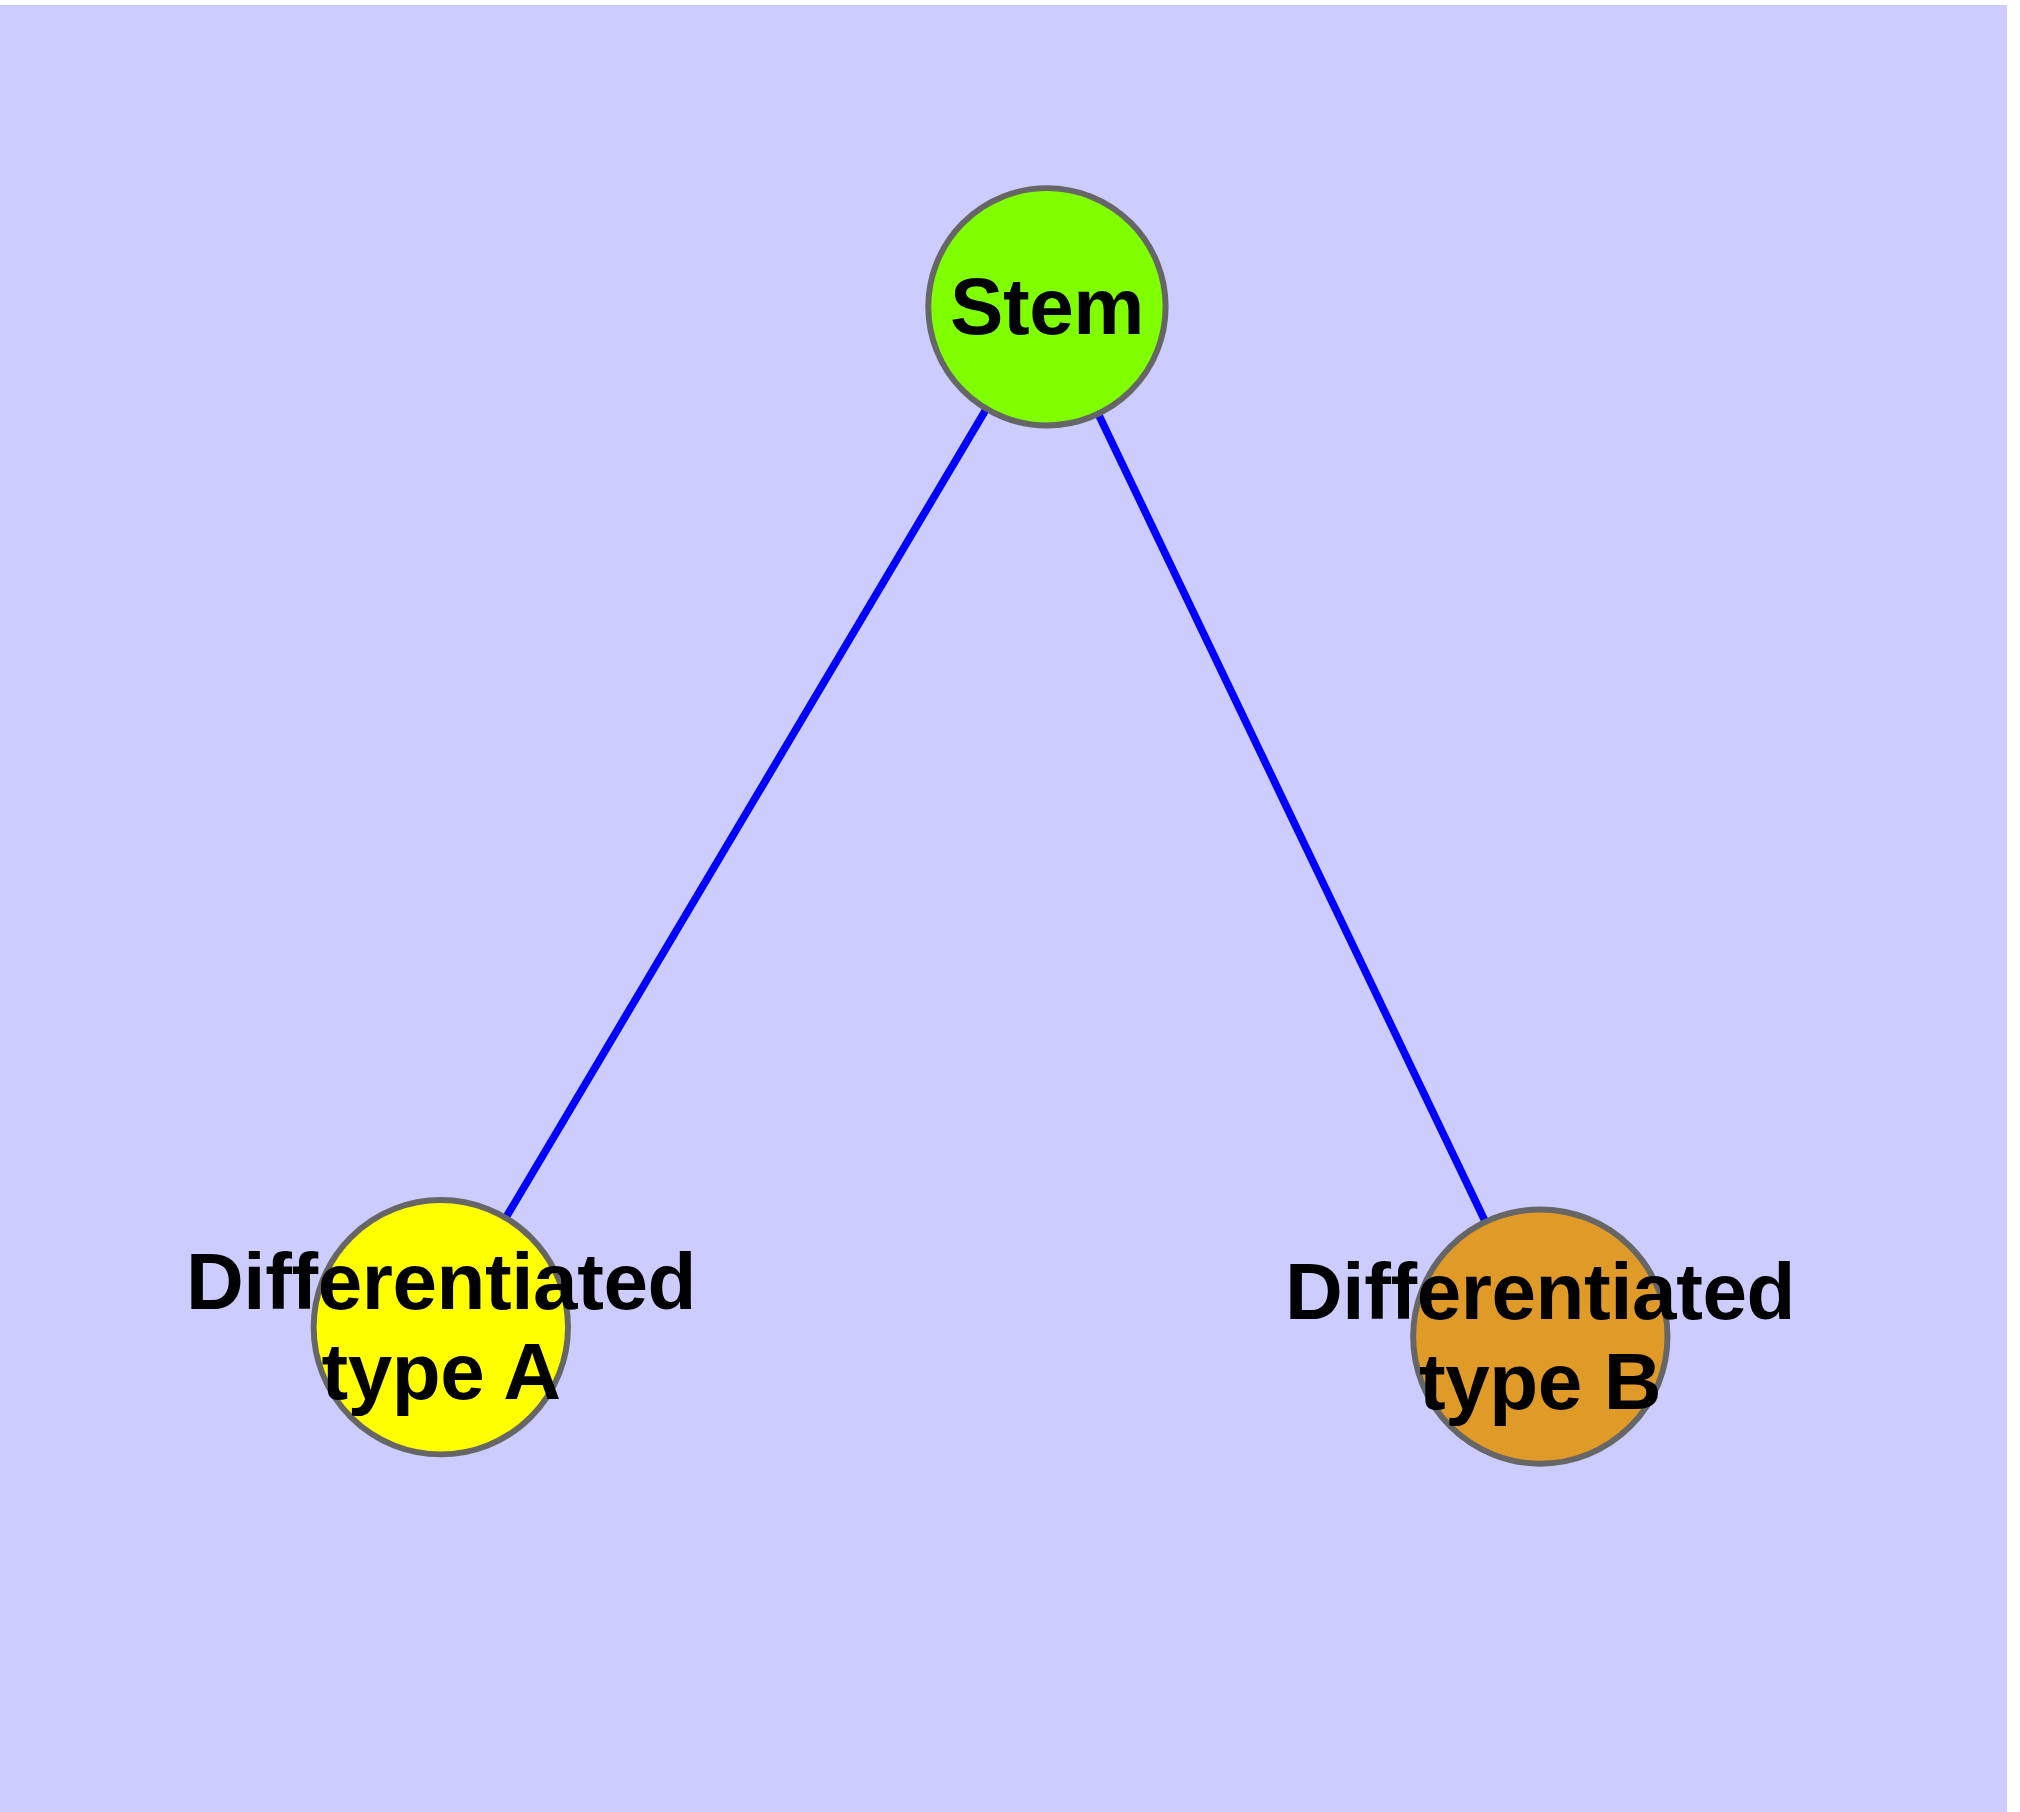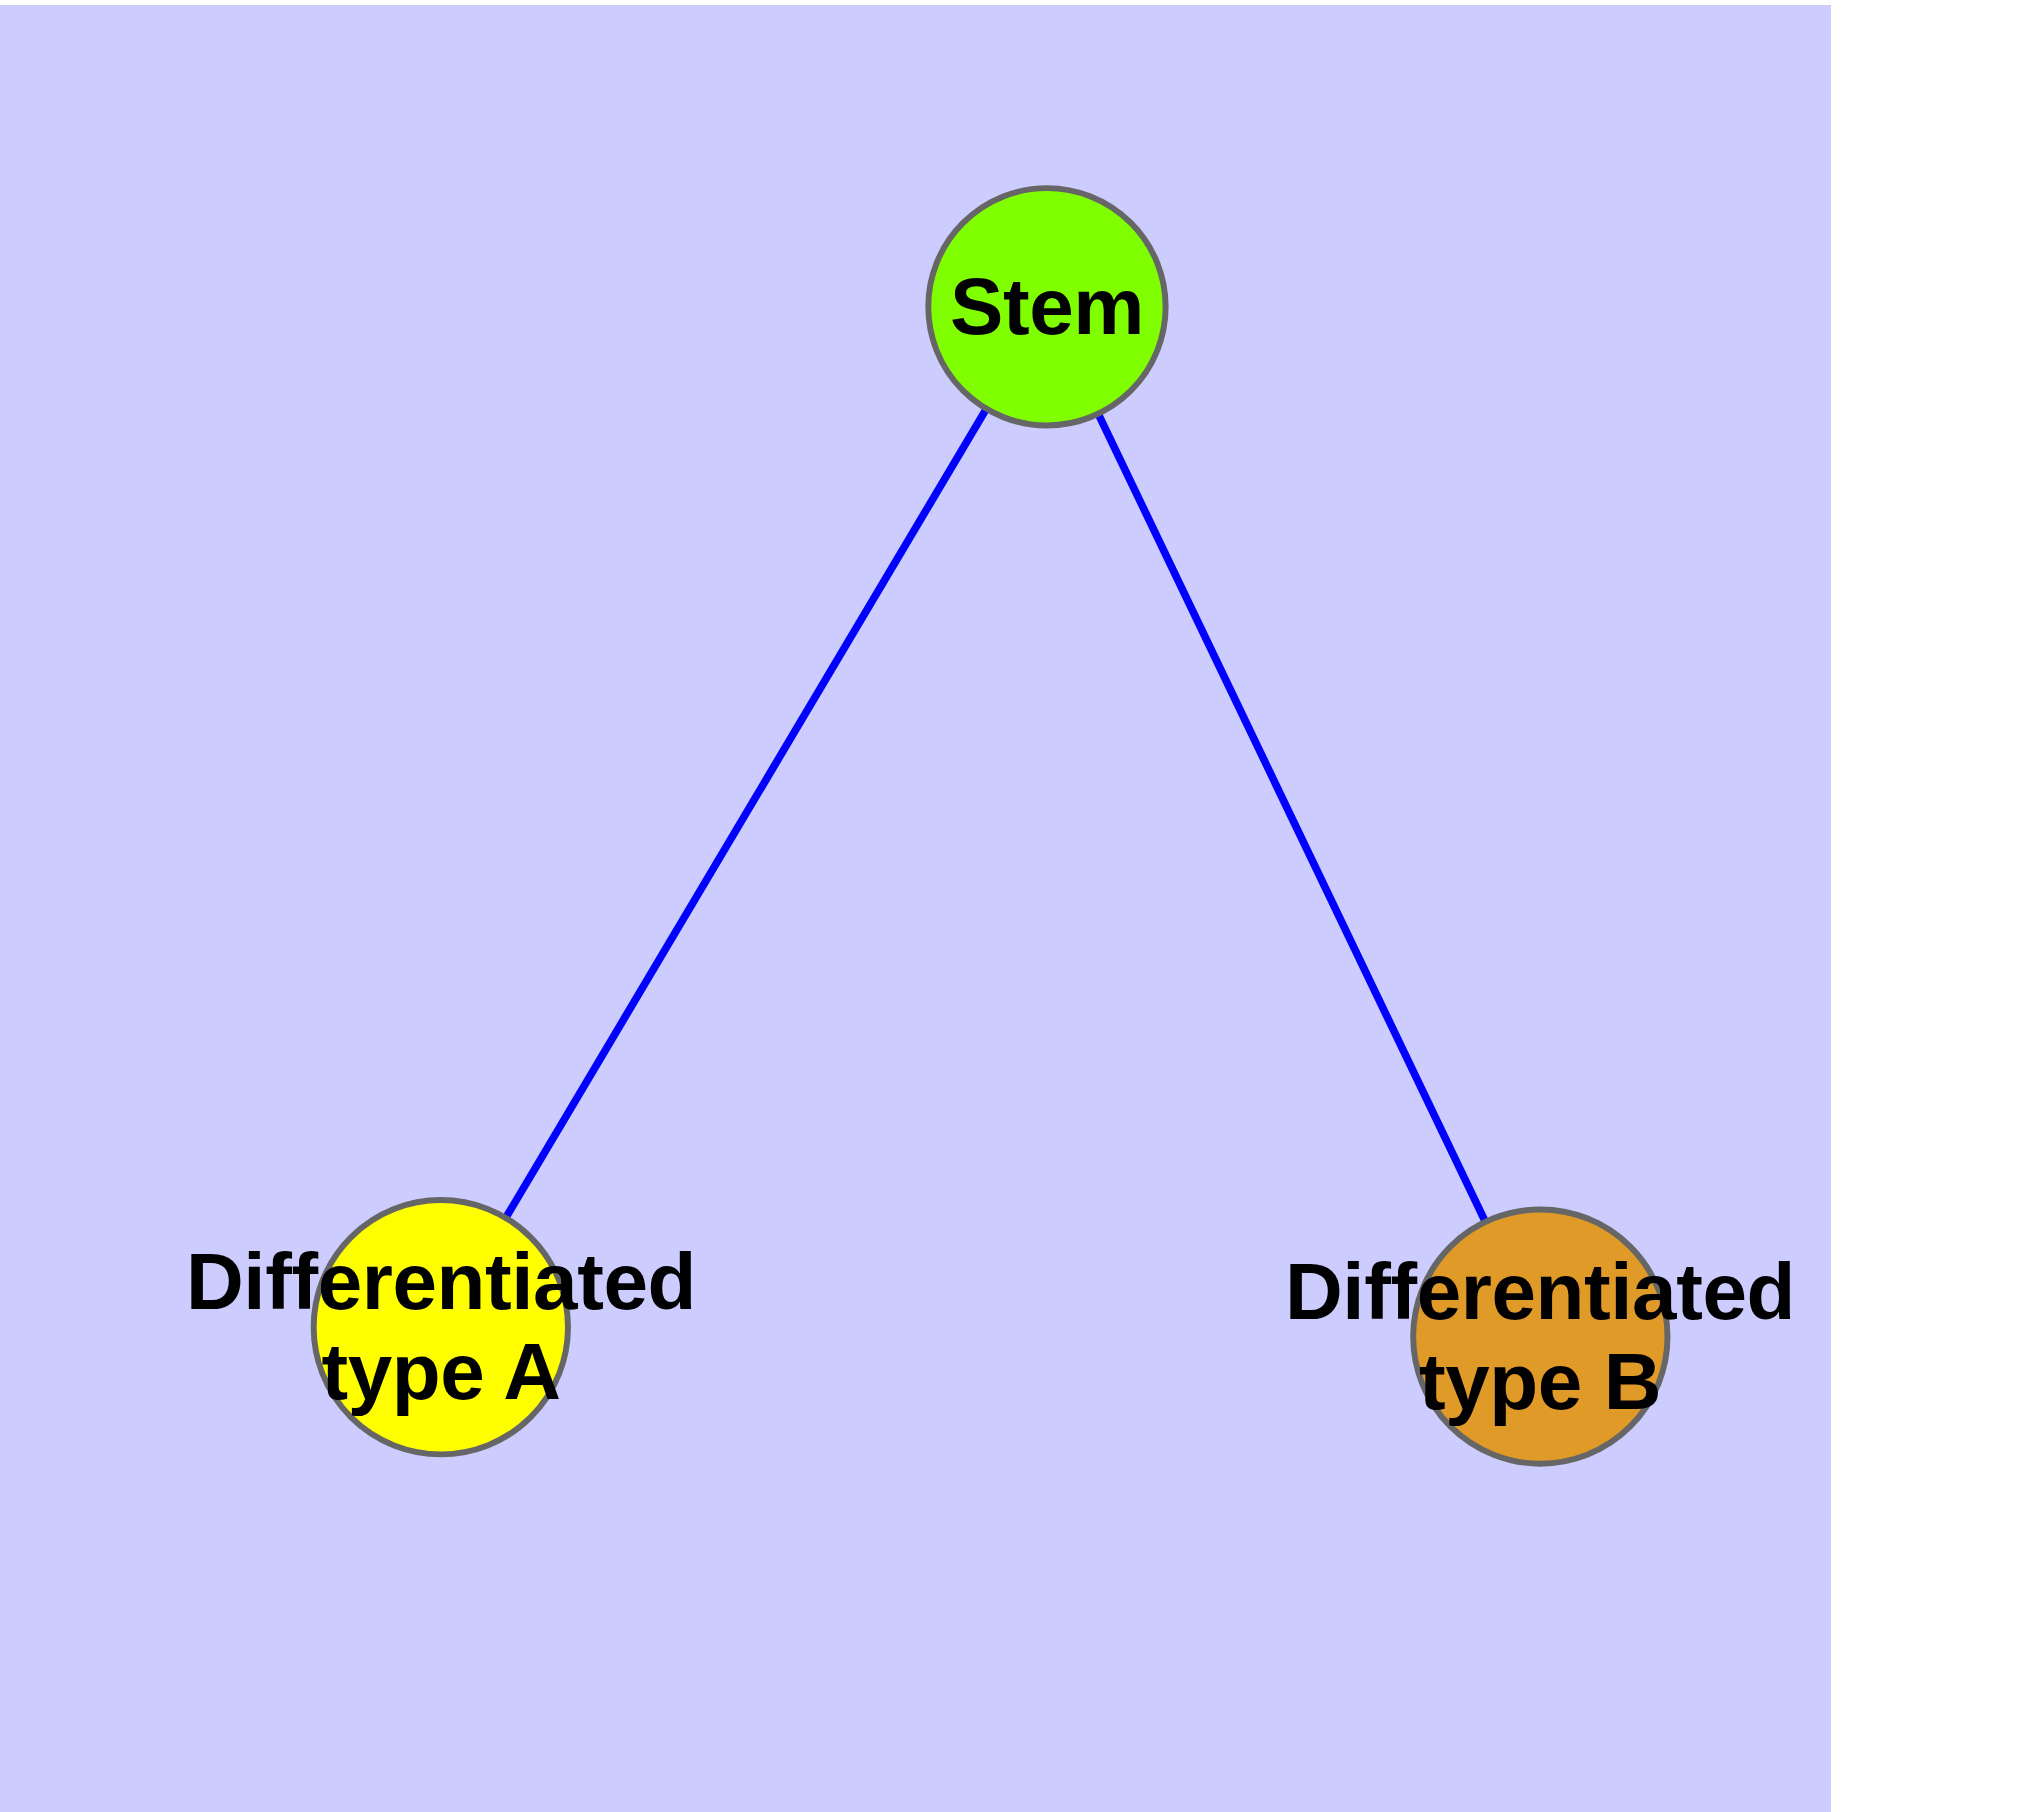--- a/index.html
+++ b/index.html
@@ -3,21 +3,21 @@
 <meta charset="utf-8">
 <title>Cell Differentiation Graph</title>
 <style>
   html, body {
     margin: 0;
     padding: 0;
     background: #ffffff;
   }
   #canvas {
     position: relative;
-    width: 1831px;
+    width: 2007px;
     height: 1812px;
     overflow: hidden;
     background: #ffffff;
     font-family: "Liberation Sans", "DejaVu Sans", sans-serif;
   }
   #plot-bg {
     position: absolute;
     left: 0;
     top: 5.1px;
     width: 2021px;

